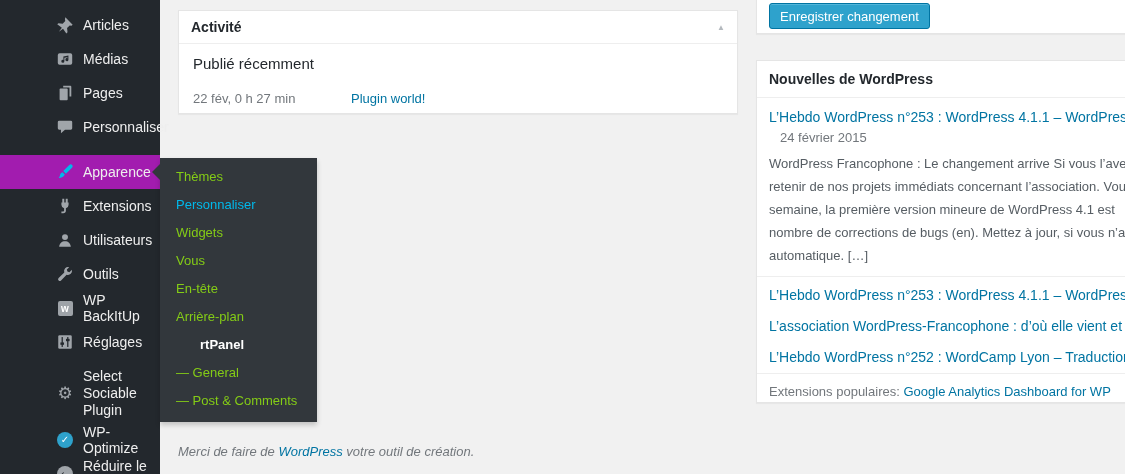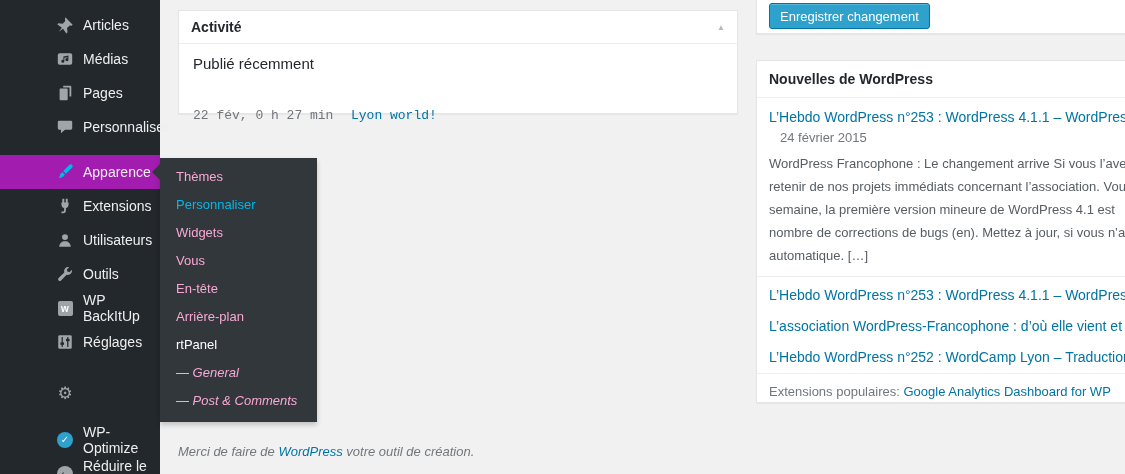--- a/index.html
+++ b/index.html
@@ -54,41 +54,41 @@
     background:#32373c; padding:5px 0 7px; z-index:6;
     box-shadow:0 3px 5px rgba(0,0,0,.2);
   }
   .fly-arrow {
     position:absolute; left:-8px; top:6px; width:0; height:0;
     border-top:8px solid transparent; border-bottom:8px solid transparent;
     border-right:8px solid #32373c;
   }
   .fly-item {
     height:28px; line-height:28px; padding-left:16px;
-    color:#f9a8d4; font-size:13px; cursor:pointer; white-space:nowrap;
+    color:#84cc16; font-size:13px; cursor:pointer; white-space:nowrap;
   }
   .fly-item.hl { color:#00b9eb; }
-  .fly-item.bold { color:#fff; font-weight:normal; }
-  .fly-item.em { font-style:italic; }
+  .fly-item.bold { color:#fff; font-weight:bold;margin-left:24px; }
+  .fly-item.em { }
 
   
   .panel {
     position:absolute; background:#fff; border:1px solid #e5e5e5;
     box-shadow:0 1px 1px rgba(0,0,0,.04);
   }
   .panel-h {
     display:flex; justify-content:space-between; align-items:center;
     padding:8px 12px; border-bottom:1px solid #eee;
     font-size:14px; font-weight:bold; color:#23282d;text-align:right;
   }
   .toggle { color:#b4b9be; font-size:8px; cursor:pointer; }
 
   #activity { left:178px; top:10px; width:560px; height:104px; }
   .act-sub { margin:11px 14px 0; color:#23282d; font-size:15px; }
-  .act-row { display:flex; margin:36px 14px 0;font-family:Liberation Mono, monospace; }
+  .act-row { display:flex; margin:19px 14px 0; }
   .act-date { width:158px; color:#72777c; }
 
   #quickdraft { left:756px; top:-8px; width:560px; height:42px; }
   #quickdraft .btn-primary {
     position:absolute; left:12px; top:10px; height:26px; padding:0 10px;
     background:#2ea2cc; border:1px solid #0074a2; border-radius:3px;
     box-shadow:inset 0 1px 0 rgba(120,200,230,.5);
     color:#fff; font-size:13px; font-family:inherit; cursor:pointer;
   }
 
@@ -214,20 +214,21 @@
     </span>
     <span class="label">Réglages</span>
   </div>
 
   <div class="sb-gap-b"></div>
 
   <div class="sb-item two-line">
     <span class="ico">
         <span class="ico-glyph">⚙</span>
       </span>
+    <span class="label">Select Sociable Plugin</span>
   </div>
 
   <div class="sb-gap-c"></div>
 
   <div class="sb-item">
     <span class="ico">
         <span class="ico-circle blue">✓</span>
       </span>
     <span class="label">WP-Optimize</span>
   </div>
@@ -255,21 +256,21 @@
 </nav>
 
 <section class="panel" id="activity">
   <div class="panel-h">
     <span>Activité</span>
     <span class="toggle">▲</span>
   </div>
   <div class="act-sub">Publié récemment</div>
   <div class="act-row">
     <span class="act-date">22 fév, 0 h 27 min</span>
-    <a>Lyon world!</a>
+    <a>Plugin world!</a>
   </div>
 </section>
 
 <section class="panel" id="quickdraft">
   <button class="btn-primary">Enregistrer changement</button>
 </section>
 
 <section class="panel" id="news">
   <div class="panel-h">
     <span>Nouvelles de WordPress</span>

